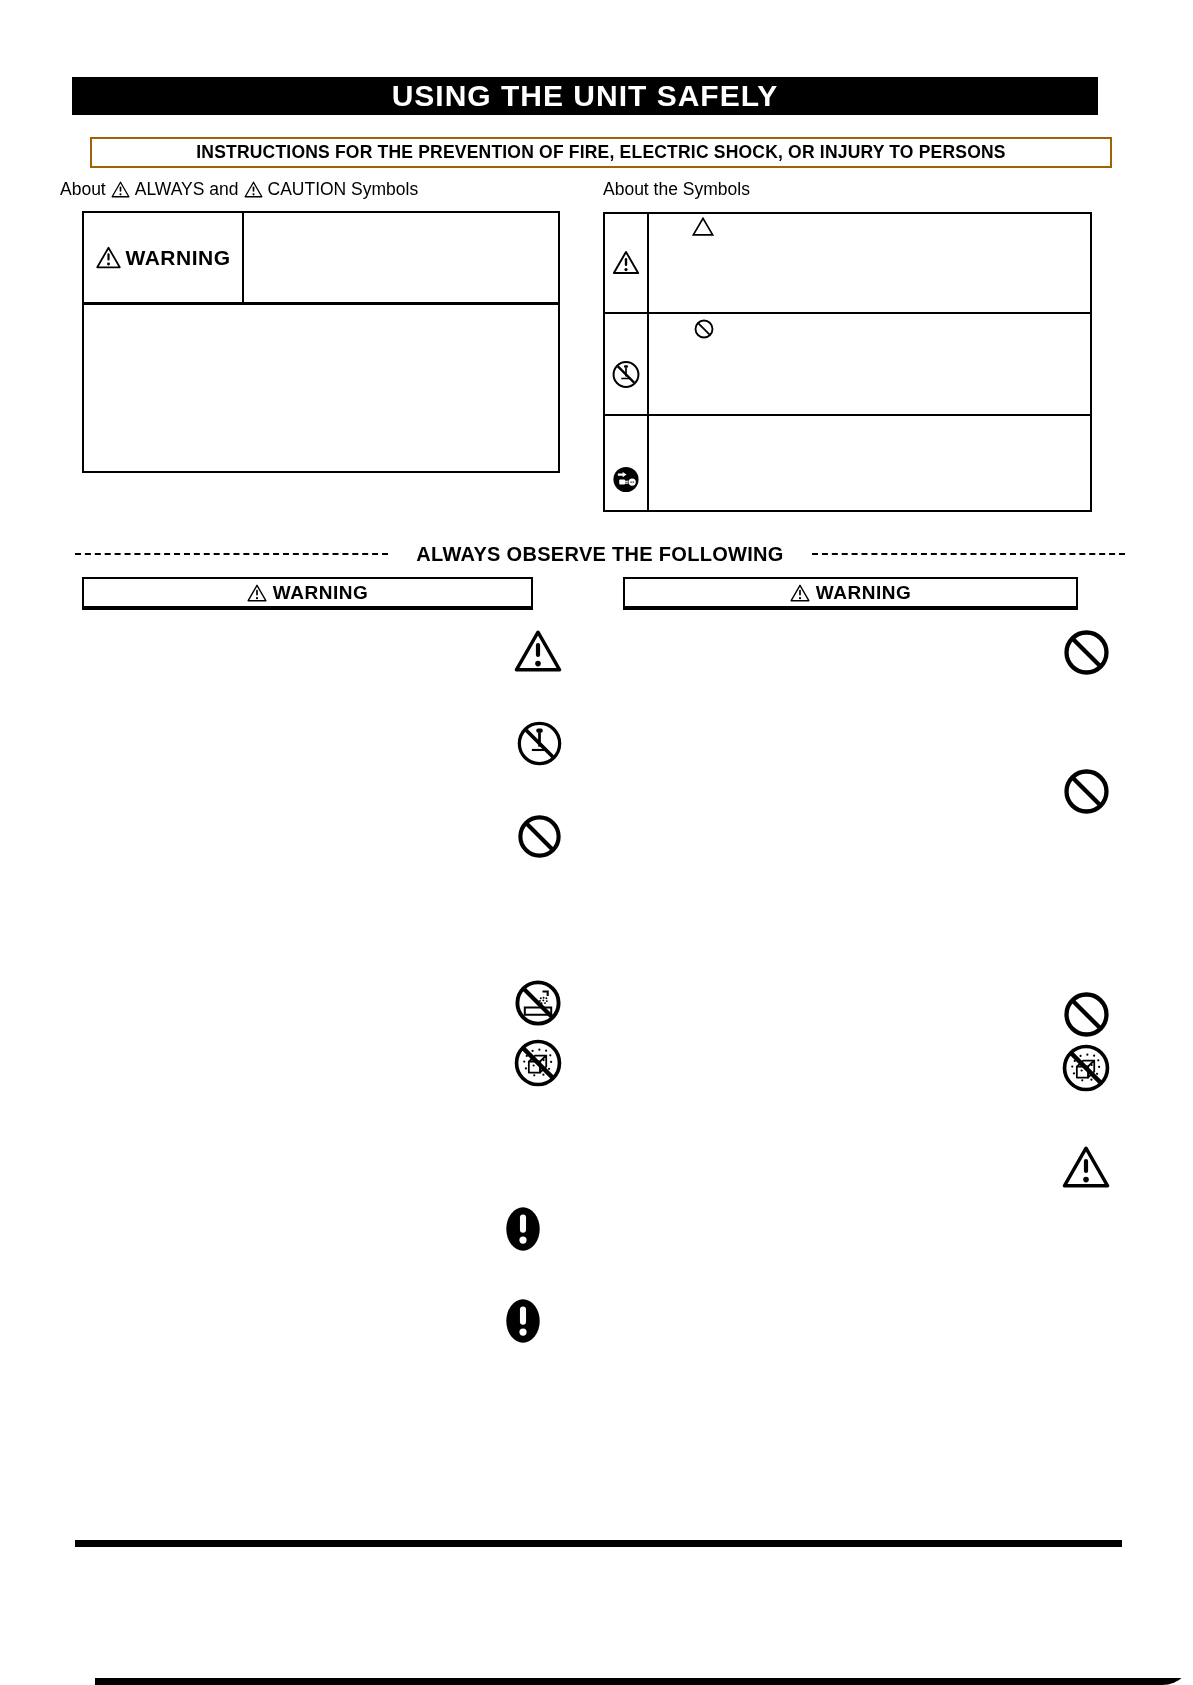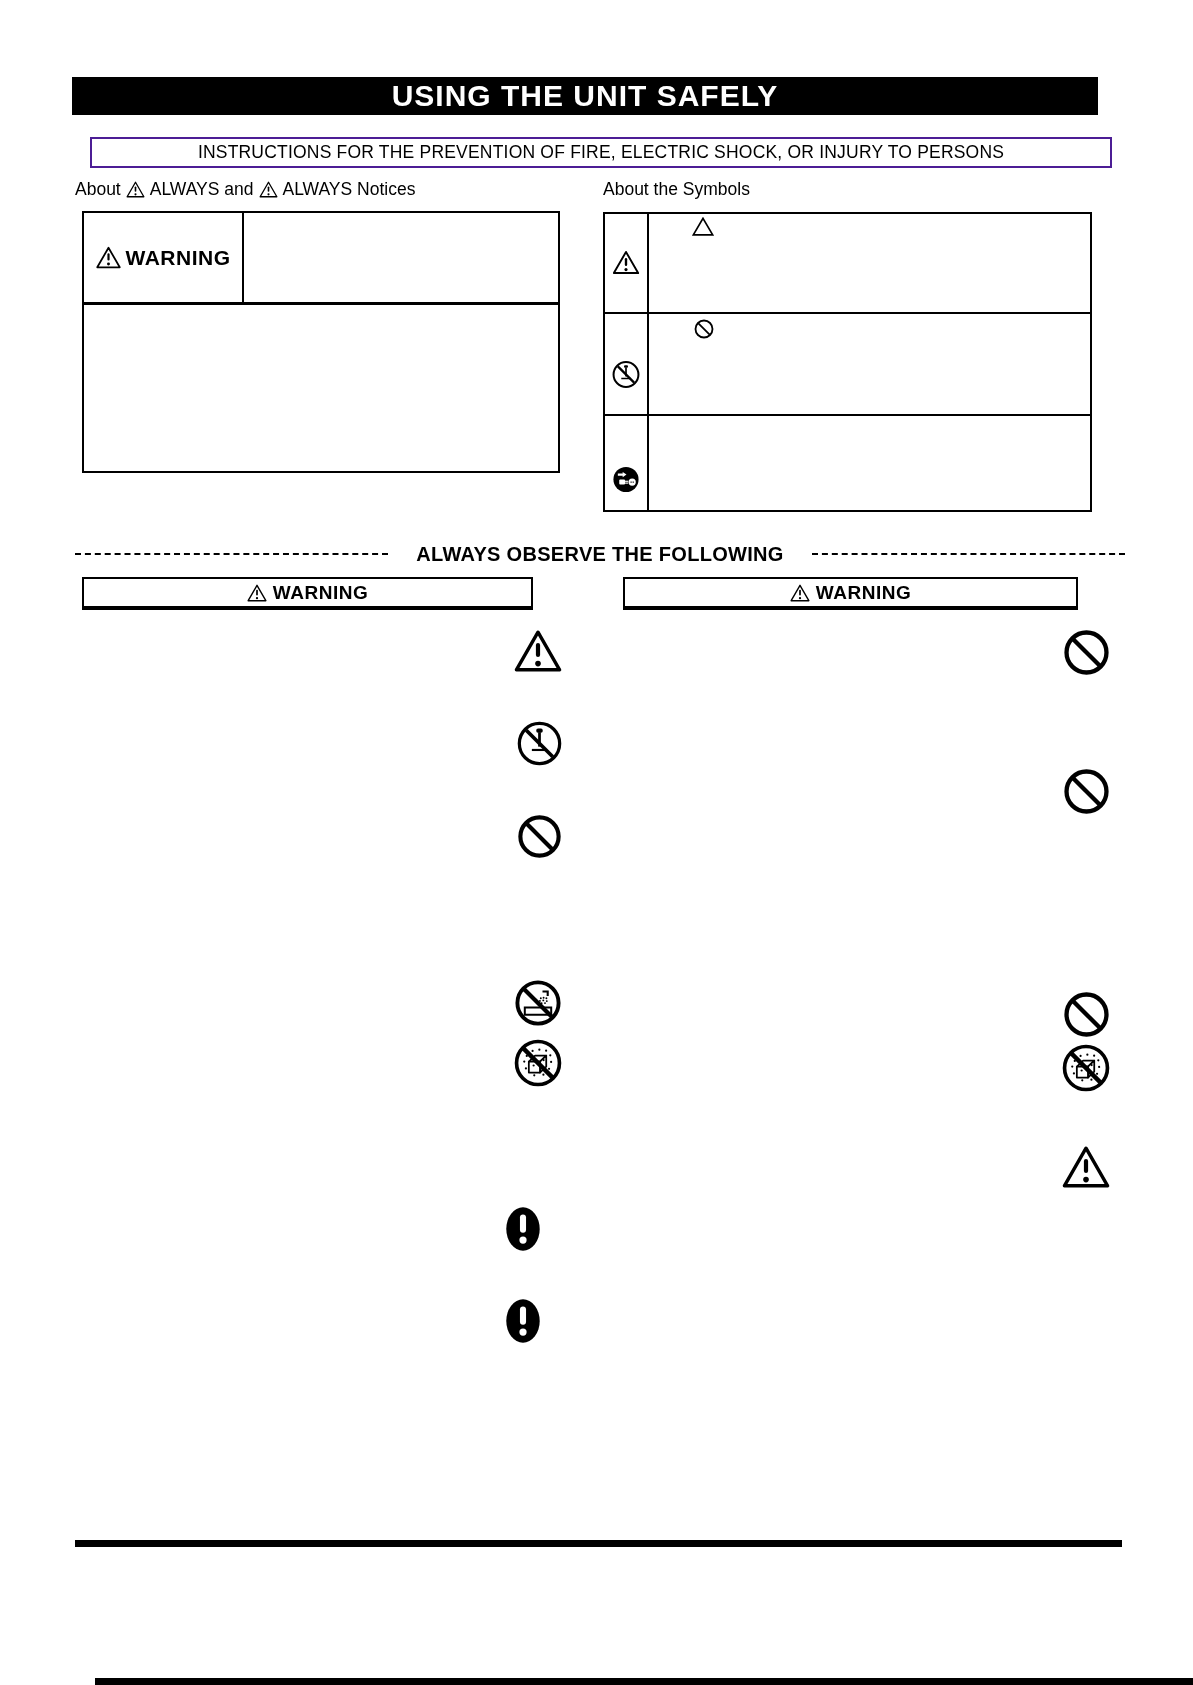--- a/index.html
+++ b/index.html
@@ -1,23 +1,23 @@
 <!DOCTYPE html>
 <html><head>
 <meta charset="utf-8">
 <style>
   html,body{margin:0;padding:0;background:#fff;}
   #page{position:relative;width:1193px;height:1685px;background:#fff;overflow:hidden;
-        font-family:"Liberation Sans",sans-serif;color:#000;}
+        font-family:"Liberation Sans",sans-serif;color:#000;border-radius:31px;}
   
   .title-bar{position:absolute;left:72px;top:77px;width:1026px;height:38px;background:#000;
              display:flex;align-items:center;justify-content:center;}
   .title-bar span{color:#fff;font-size:30px;font-weight:bold;letter-spacing:1px;}
-  .instr-box{position:absolute;left:90px;top:137px;width:1018px;height:27px;border:2px solid #4c1d95;
-             display:flex;align-items:center;justify-content:center;}
+  .instr-box{position:absolute;left:90px;top:137px;width:1018px;height:27px;border:2px solid #a16207;
+             display:flex;align-items:center;justify-content:center;font-weight:bold;}
   .instr-box span{font-size:17.5px;letter-spacing:0.2px;}
   
   .about-label{position:absolute;font-size:17.5px;display:flex;align-items:center;gap:5px;white-space:nowrap;}
   .inl{display:inline-flex;align-items:center;}
   
   .ntable{position:absolute;left:82px;top:211px;width:474px;border:2.5px solid #000;background:#fff;}
   .nrow{display:flex;border-bottom:3px solid #000;}
   .nrow:last-child{border-bottom:none;}
   .nhead{width:158px;border-right:2px solid #000;display:flex;align-items:center;justify-content:center;gap:5px;}
   .nhead .txt{font-size:21px;font-weight:bold;letter-spacing:0.5px;}
@@ -53,38 +53,38 @@
 <div id="page">
 
   <div class="title-bar">
     <span>USING THE UNIT SAFELY</span>
   </div>
 
   <div class="instr-box">
     <span>INSTRUCTIONS FOR THE PREVENTION OF FIRE, ELECTRIC SHOCK, OR INJURY TO PERSONS</span>
   </div>
 
-  <div class="about-label" style="left:75px;top:179px;">
+  <div class="about-label" style="left:60px;top:179px;">
     <span>About</span>
     <span class="inl">
         <svg xmlns="http://www.w3.org/2000/svg" viewBox="0 0 48 44" width="19" height="17">
           <polygon points="24,3.2 45.6,40.8 2.4,40.8" fill="#fff" stroke="#000" stroke-width="3.4" stroke-linejoin="round"></polygon>
           <rect x="21.9" y="14" width="4.2" height="14" rx="2.1" fill="#000"></rect>
           <circle cx="24" cy="34.6" r="2.8" fill="#000"></circle>
         </svg>
       </span>
     <span>ALWAYS and</span>
     <span class="inl">
         <svg xmlns="http://www.w3.org/2000/svg" viewBox="0 0 48 44" width="19" height="17">
           <polygon points="24,3.2 45.6,40.8 2.4,40.8" fill="#fff" stroke="#000" stroke-width="3.4" stroke-linejoin="round"></polygon>
           <rect x="21.9" y="14" width="4.2" height="14" rx="2.1" fill="#000"></rect>
           <circle cx="24" cy="34.6" r="2.8" fill="#000"></circle>
         </svg>
       </span>
-    <span>ALWAYS Notices</span>
+    <span>CAUTION Symbols</span>
   </div>
 
   <div class="about-label" style="left:603px;top:179px;">
     <span>About the Symbols</span>
   </div>
 
   <div class="ntable">
     <div class="nrow" style="height:89px;">
       <div class="nhead">
         <span class="inl">

